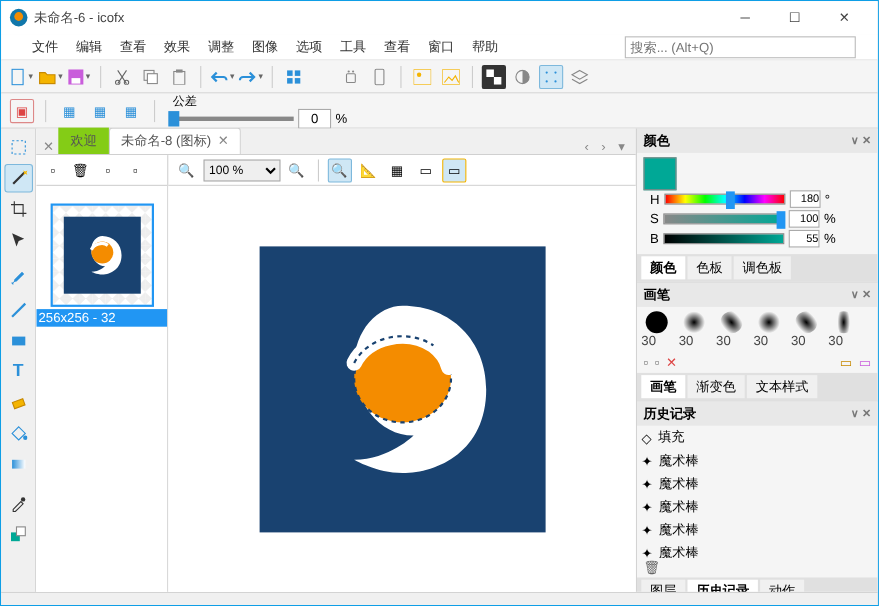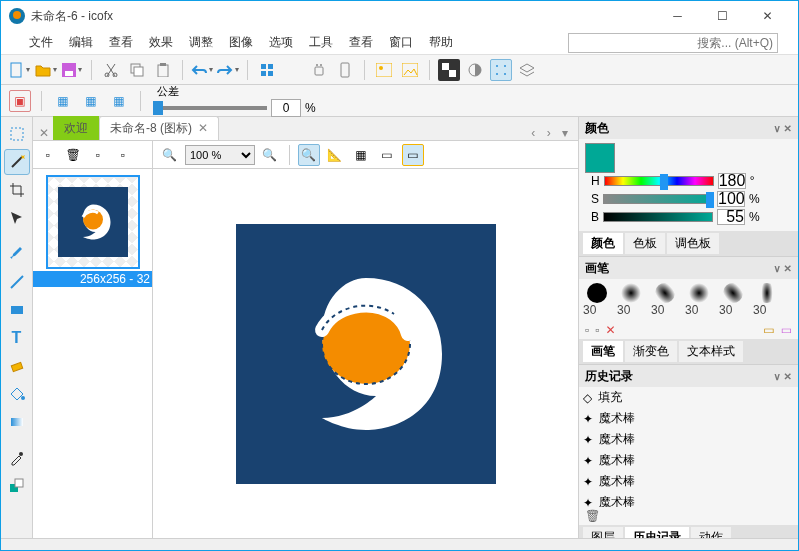--- a/index.html
+++ b/index.html
@@ -5,40 +5,40 @@
 * { margin:0; padding:0; box-sizing:border-box; font-family:"Microsoft YaHei","Segoe UI",sans-serif; font-size:12px; }
 body { background:#f0f0f0; width:799px; height:551px; overflow:hidden; border:1px solid #0e9ee6; }
 .titlebar { height:30px; background:#fff; display:flex; align-items:center; padding:0 8px; }
 .titlebar .logo { width:16px; height:16px; border-radius:50%; background:#17a; position:relative; margin-right:6px; }
 .titlebar .logo::after { content:""; position:absolute; width:8px; height:8px; background:#f48c00; border-radius:50%; top:3px; left:4px; }
 .titlebar .title { flex:1; color:#444; }
 .wbtns { display:flex; }
 .wbtn { width:45px; height:30px; display:flex; align-items:center; justify-content:center; color:#444; }
 .menubar { height:24px; background:#fff; display:flex; align-items:center; padding:0 20px; border-bottom:1px solid #e0e0e0; }
 .menubar .mi { padding:2px 8px; color:#333; }
-.menubar .search { margin-left:auto; width:210px; height:20px; border:1px solid #bbb; padding:0 4px; color:#b91c1c;text-align:right; }
+.menubar .search { margin-left:auto; width:210px; height:20px; border:1px solid #bbb; padding:0 4px; color:#b91c1c; }
 .toolbar1 { height:30px; background:#f5f5f5; border-bottom:1px solid #d0d0d0; display:flex; align-items:center; padding:0 8px; gap:4px; }
 .tbtn { width:22px; height:22px; display:flex; align-items:center; justify-content:center; border-radius:2px; }
 .tsep { width:1px; height:20px; background:#ccc; margin:0 4px; }
 .drop::after { content:"▾"; font-size:8px; color:#666; margin-left:2px; }
 .toolbar2 { height:32px; background:#f5f5f5; border-bottom:1px solid #d0d0d0; display:flex; align-items:center; padding:0 8px; gap:6px; }
 .layout { display:flex; height:calc(100% - 30px - 24px - 30px - 32px - 12px); }
 .ltools { width:32px; background:#f0f0f0; border-right:1px solid #d0d0d0; display:flex; flex-direction:column; align-items:center; padding-top:4px; gap:2px; }
 .ltool { width:26px; height:26px; display:flex; align-items:center; justify-content:center; border-radius:3px; }
 .ltool.active { background:#cfe7f5; border:1px solid #7db8dc; }
 .center { flex:1; display:flex; flex-direction:column; background:#fff; }
 .tabs { height:24px; display:flex; align-items:flex-end; padding:0 6px; background:#f0f0f0; border-bottom:1px solid #d0d0d0; }
 .tab { padding:3px 10px; background:#84cc16; border:1px solid transparent; border-bottom:none; color:#555; }
 .tab.active { background:#fff; border-color:#d0d0d0; border-radius:3px 3px 0 0; }
 .tab .x { margin-left:6px; color:#888; }
 .tabnav { margin-left:auto; color:#888; letter-spacing:4px; }
 .docarea { flex:1; display:flex; background:#fff; }
 .thumbcol { width:120px; border-right:1px solid #d0d0d0; background:#fff; overflow:auto; }
 .thumbtools { height:28px; border-bottom:1px solid #d0d0d0; display:flex; align-items:center; padding:0 4px; gap:3px; }
-.thumb { margin:6px auto; text-align:right; }
+.thumb { margin:16px auto; text-align:left; }
 .thumb .preview { width:94px; height:94px; margin:0 auto; background-image:linear-gradient(45deg,#eee 25%,transparent 25%),linear-gradient(-45deg,#eee 25%,transparent 25%),linear-gradient(45deg,transparent 75%,#eee 75%),linear-gradient(-45deg,transparent 75%,#eee 75%); background-size:12px 12px; display:flex; align-items:center; justify-content:center; }
 .thumb.sel .preview { border:2px solid #2196f3; }
 .thumb .label { margin-top:2px; padding:1px 2px; }
 .thumb.sel .label { background:#2196f3; color:#fff; }
 .canvaswrap { flex:1; display:flex; flex-direction:column; }
 .canvastools { height:28px; border-bottom:1px solid #d0d0d0; display:flex; align-items:center; padding:0 6px; gap:4px; }
 .zoom { width:70px; height:20px; border:1px solid #aaa; font-size:11px; }
 .canvas { flex:1; background:#fff; display:flex; align-items:center; justify-content:center; position:relative; }
 .artboard { width:260px; height:260px; background:#194270; display:flex; align-items:center; justify-content:center; }
 .right { width:220px; background:#f5f5f5; border-left:1px solid #d0d0d0; display:flex; flex-direction:column; overflow:hidden; }
@@ -49,21 +49,21 @@
 .ptabs { display:flex; gap:2px; padding:2px 4px; background:#e0e0e0; }
 .ptab { padding:2px 8px; background:#f0f0f0; }
 .ptab.active { background:#fff; font-weight:bold; }
 .swatch { width:30px; height:30px; background:#00a896; border:1px solid #888; display:inline-block; vertical-align:top; }
 .hsl { display:inline-block; margin-left:6px; }
 .hsl .row { display:flex; align-items:center; gap:4px; margin-bottom:2px; }
 .hsl .bar { width:110px; height:10px; border:1px solid #888; position:relative; }
 .hsl .bar.hue { background:linear-gradient(90deg,red,yellow,lime,cyan,blue,magenta,red); }
 .hsl .bar.sat { background:linear-gradient(90deg,#888,#00a896); }
 .hsl .knob { position:absolute; top:-3px; width:8px; height:16px; background:#2196f3; }
-.hsl input { width:28px; height:16px; border:1px solid #aaa; font-size:16px; text-align:right; }
+.hsl input { width:28px; height:16px; border:1px solid #aaa; font-size:10px; text-align:right; }
 .brushrow { display:flex; gap:6px; padding:4px; }
 .brush { width:28px; text-align:left; font-size:10px; color:#444; }
 .brush .dot { width:20px; height:20px; border-radius:50%; background:#000; margin:0 auto; }
 .brush .dot.f1 { background:radial-gradient(circle,#000 0%,transparent 70%); }
 .brush .dot.f2 { background:radial-gradient(ellipse 60% 100%,#000 0%,transparent 70%); transform:rotate(-40deg); }
 .brush .dot.f3 { background:radial-gradient(ellipse 40% 100%,#000 0%,transparent 70%); }
 .histlist { max-height:120px; overflow:auto; }
 .histitem { display:flex; align-items:center; gap:6px; padding:2px 4px; }
 .statusbar { height:12px; background:#f0f0f0; border-top:1px solid #d0d0d0; }
 svg { display:block; }

